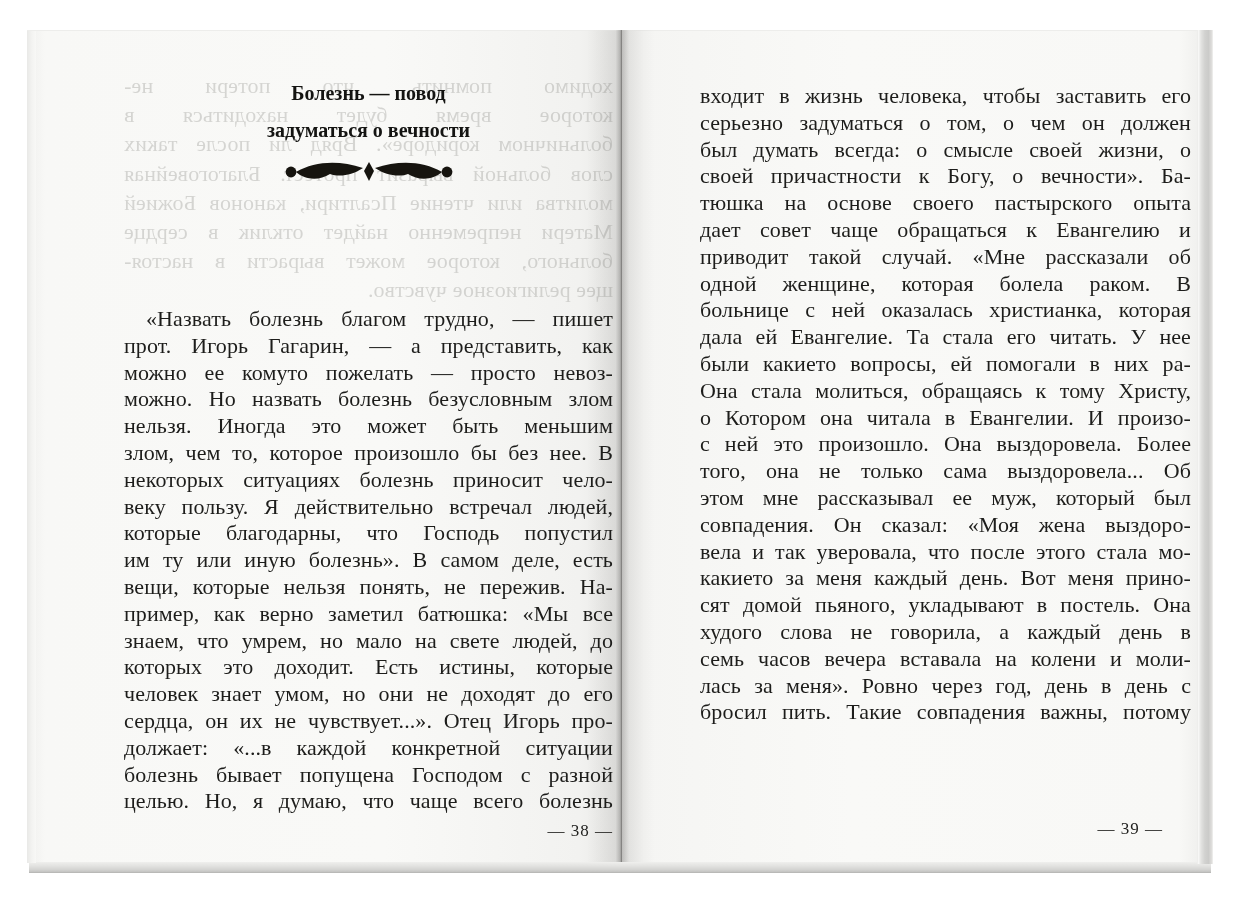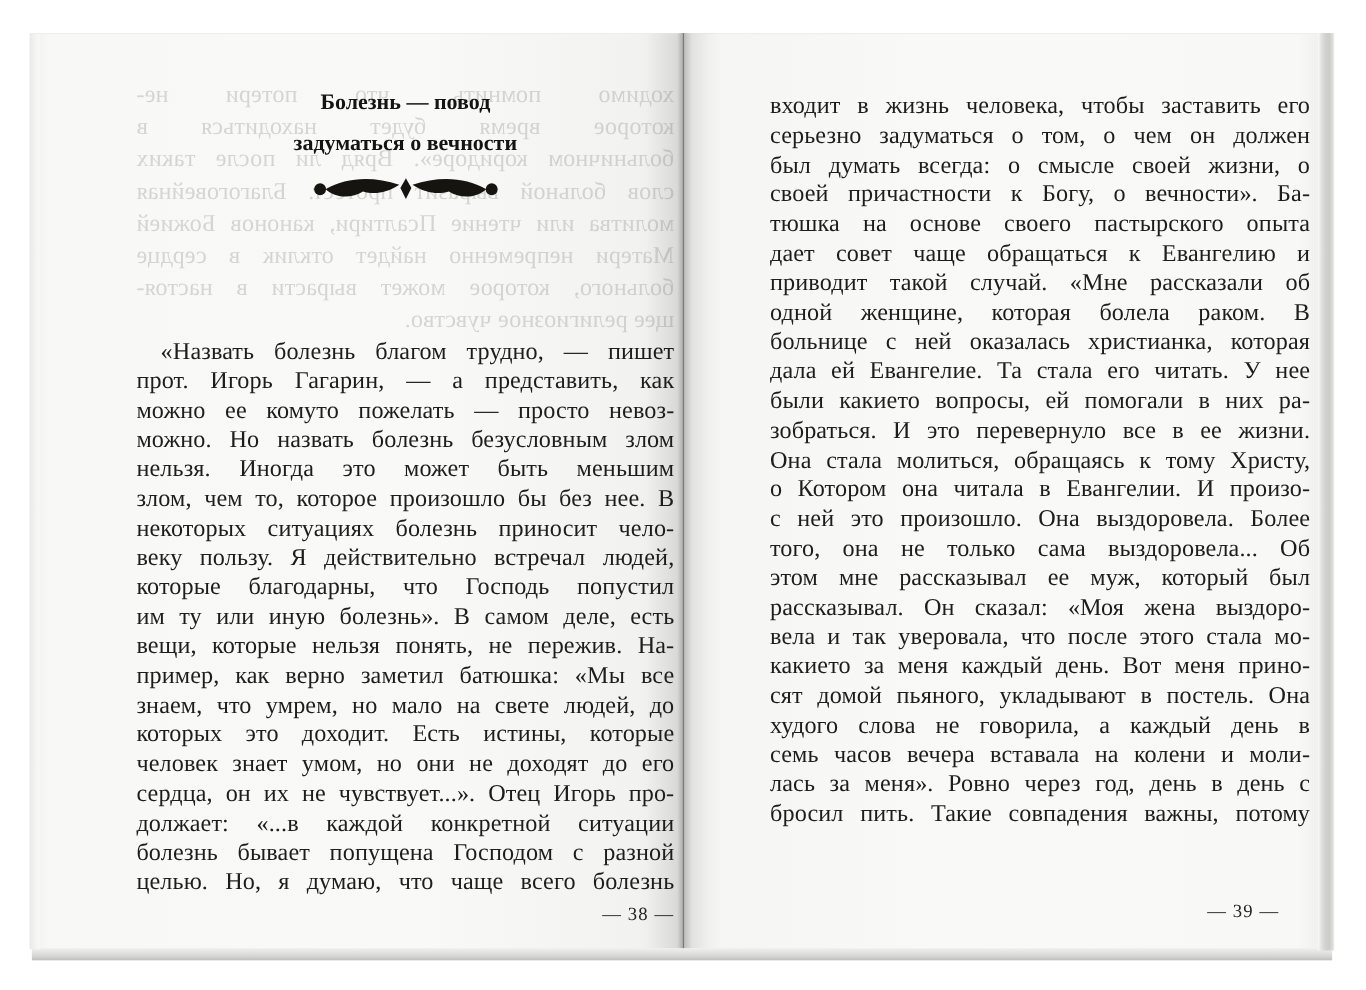--- a/index.html
+++ b/index.html
@@ -152,27 +152,26 @@
           <div class="line">серьезно задуматься о том, о чем он должен</div>
           <div class="line">был думать всегда: о смысле своей жизни, о</div>
           <div class="line">своей причастности к Богу, о вечности». Ба-</div>
           <div class="line">тюшка на основе своего пастырского опыта</div>
           <div class="line">дает совет чаще обращаться к Евангелию и</div>
           <div class="line">приводит такой случай. «Мне рассказали об</div>
           <div class="line">одной женщине, которая болела раком. В</div>
           <div class="line">больнице с ней оказалась христианка, которая</div>
           <div class="line">дала ей Евангелие. Та стала его читать. У нее</div>
           <div class="line">были какието вопросы, ей помогали в них ра-</div>
-          <div class="line">зобраться. И это перевернуло все в ее жизни.</div>
           <div class="line">Она стала молиться, обращаясь к тому Христу,</div>
           <div class="line">о Котором она читала в Евангелии. И произо-</div>
           <div class="line">с ней это произошло. Она выздоровела. Более</div>
           <div class="line">того, она не только сама выздоровела... Об</div>
           <div class="line">этом мне рассказывал ее муж, который был</div>
-          <div class="line">рассказывал. Он сказал: «Моя жена выздоро-</div>
+          <div class="line">совпадения. Он сказал: «Моя жена выздоро-</div>
           <div class="line">вела и так уверовала, что после этого стала мо-</div>
           <div class="line">какието за меня каждый день. Вот меня прино-</div>
           <div class="line">сят домой пьяного, укладывают в постель. Она</div>
           <div class="line">худого слова не говорила, а каждый день в</div>
           <div class="line">семь часов вечера вставала на колени и моли-</div>
           <div class="line">лась за меня». Ровно через год, день в день с</div>
           <div class="line">бросил пить. Такие совпадения важны, потому</div>
         </div>
 
       <div class="page-number pn-right">— 39 —</div>

